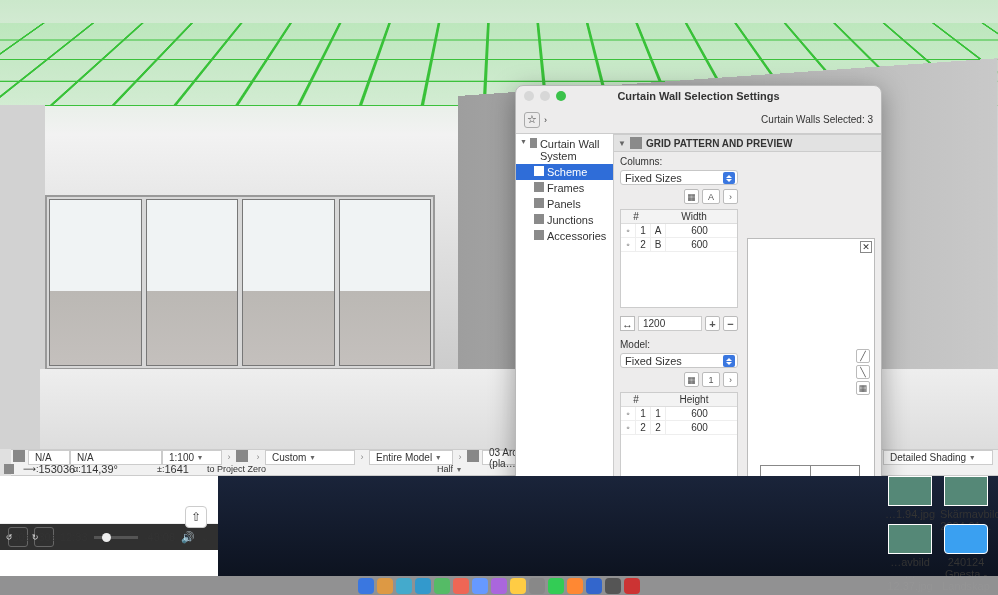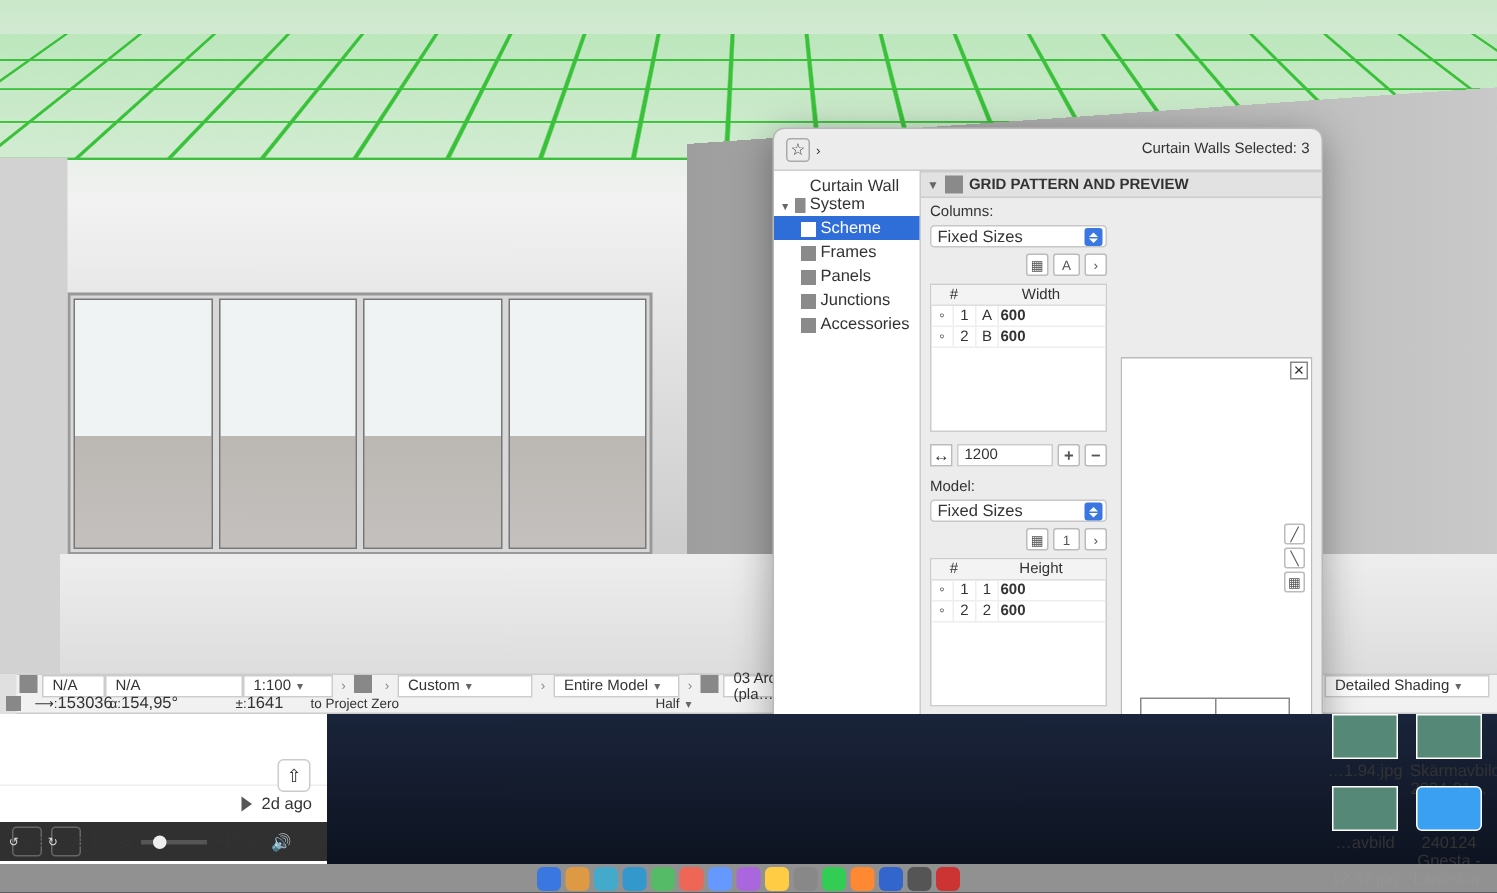--- a/index.html
+++ b/index.html
@@ -32,21 +32,21 @@
 .traffic span{width:10px;height:10px;border-radius:50%;}
 .tl-red{background:#d7d7d7;} .tl-yel{background:#d7d7d7;} .tl-grn{background:#3bc24a;}
 .dlg-t{font-size:11px; font-weight:600;}
 .dlg-top{height:28px; border-bottom:1px solid #ccc; display:flex; align-items:center; padding:0 8px; justify-content:space-between;}
 .dlg-top .ic{display:flex;align-items:center;gap:4px;}
 .star{width:16px;height:16px;border:1px solid #aaa;border-radius:3px;display:flex;align-items:center;justify-content:center;}
 .sel-count{font-size:10px;}
 
 .dlg-body{flex:1;display:flex; overflow:hidden;}
 .tree{width:98px; border-right:1px solid #ccc; background:#fff; padding:2px 0;}
-.tree-row{display:flex;align-items:flex-end;padding:2px 4px; gap:3px; font-size:10px;}
+.tree-row{display:flex;align-items:flex-start;padding:2px 4px; gap:3px; font-size:10px;}
 .tree-row .tri{font-size:7px;color:#666;width:8px;}
 .tree-row .tic{width:10px;height:10px;display:inline-block;background:#8a8a8a;}
 .tree-row.ind{padding-left:18px;}
 .tree-row.sel{background:#2f6dd8;color:#fff;}
 .tree-row.sel span{color:#fff;}
 
 .content{flex:1; overflow:auto; padding:0;}
 .section-head{display:flex;align-items:center;height:18px;background:#e2e2e2;border-top:1px solid #ccc;border-bottom:1px solid #ccc;padding:0 4px;gap:4px;}
 .section-head .tri{font-size:8px;color:#666;}
 .section-head .shic{width:12px;height:12px;background:#8a8a8a;}
@@ -63,21 +63,21 @@
 .icell{width:15px;height:15px;border:1px solid #bbb;border-radius:2px;background:#fff;display:flex;align-items:center;justify-content:center;font-size:9px;color:#555;}
 .icell.txt{width:18px;}
 
 .table{border:1px solid #ccc;background:#fff;margin-top:5px;}
 .th{display:flex;background:#f3f3f3;border-bottom:1px solid #ddd;}
 .th .tc{flex:0 0 30px;text-align:center;font-size:10px;padding:1px;}
 .th .tcw{flex:1;text-align:center;font-size:10px;padding:1px;}
 .tr{display:flex;border-bottom:1px solid #eee;}
 .tr .tc{flex:0 0 15px;text-align:center;font-size:10px;padding:1px;border-right:1px solid #eee;}
 .tr .tcn{flex:0 0 15px;text-align:center;font-size:10px;padding:1px;border-right:1px solid #eee;}
-.tr .tcv{flex:1;text-align:left;font-size:10px;padding:1px 5px 1px 1px;font-weight:bold;}
+.tr .tcv{flex:1;text-align:center;font-size:10px;padding:1px 5px 1px 1px;}
 
 .fieldrow{display:flex;align-items:center;gap:3px;margin-top:8px;}
 .fic{width:15px;height:15px;border:1px solid #bbb;background:#fff;display:flex;align-items:center;justify-content:center;}
 .input{flex:1;height:15px;background:#fff;border:1px solid #ccc;padding:1px 4px;font-size:10px;}
 .plusminus{display:flex;gap:3px;}
 .pm{width:15px;height:15px;border:1px solid #bbb;background:#fff;border-radius:2px;display:flex;align-items:center;justify-content:center;font-size:11px;font-weight:bold;color:#555;}
 
 .preview{position:absolute;right:6px;top:152px;width:128px;height:338px;border:1px solid #bbb;background:#fff;}
 .preview .closex{position:absolute;right:2px;top:2px;width:12px;height:12px;border:1px solid #888;font-size:9px;text-align:center;line-height:10px;}
 .prev-grid{position:absolute;left:12px;bottom:10px;width:100px;height:100px;border:1px solid #888;}
@@ -155,33 +155,41 @@
   <span class="sb-chev">›</span>
   <span style="flex:1"></span>
   <span class="sb-chev">‹</span>
   <span class="sb-ico"></span>
   <span class="sb-val sb-drop" style="width:110px">Detailed Shading</span>
   <span class="sb-chev">›</span>
 </div>
 <div class="statusbar2">
   <span class="sb-ico" style="width:10px;height:10px"></span>
   <span class="sb-val" style="width:50px">⟶: <span>153036</span></span>
-  <span class="sb-val" style="width:56px">α: <span>154,95°</span></span>
+  <span class="sb-val" style="width:56px">α: <span>114,39°</span></span>
   <span style="width:28px"></span>
   <span class="sb-val" style="width:50px">±: <span>1641</span></span>
   <span class="sb-val" style="width:80px">to Project Zero</span>
   <span style="width:150px"></span>
   <span class="sb-val sb-drop" style="width:56px">Half</span>
   <span style="width:30px"></span>
   <span class="sb-val" style="width:30px;border:1px solid #ccc;border-radius:3px;background:#fff;justify-content:center">OK</span>
   <span class="sb-val" style="width:40px;border:1px solid #ccc;border-radius:3px;background:#fff;justify-content:center">Cancel</span>
   <span class="sb-val sb-drop" style="width:100px">Element Attributes</span>
 </div>
 
 <div class="dialog">
+  <div class="dlg-title">
+    <div class="traffic">
+      <span class="tl-red"></span>
+      <span class="tl-yel"></span>
+      <span class="tl-grn"></span>
+    </div>
+    <span class="dlg-t">Curtain Wall Selection Settings</span>
+  </div>
   <div class="dlg-top">
     <div class="ic">
       <span class="star">☆</span>
       <span style="font-size:9px">›</span>
     </div>
     <span class="sel-count">Curtain Walls Selected: 3</span>
   </div>
 
   <div class="dlg-body">
 
@@ -349,24 +357,20 @@
       <span class="btn primary">OK</span>
     </div>
   </div>
 </div>
 
 <div class="desktop">
   <div class="photoarea"></div>
   <div class="player">
     <div class="top"></div>
     <div class="upbtn">⇧</div>
-    <div class="mid">
-        <span class="play"></span>
-        <span>2d ago</span>
-      </div>
     <div class="ctrl">
       <span class="rbtn">↺<br><span>30s</span></span>
       <span class="rbtn">↻<br><span>30s</span></span>
       <span>12:33</span>
       <div class="prog">
           <div class="dot"></div>
         </div>
       <span>-48:08</span>
       <span>🔊</span>
       <span>⌄</span>

